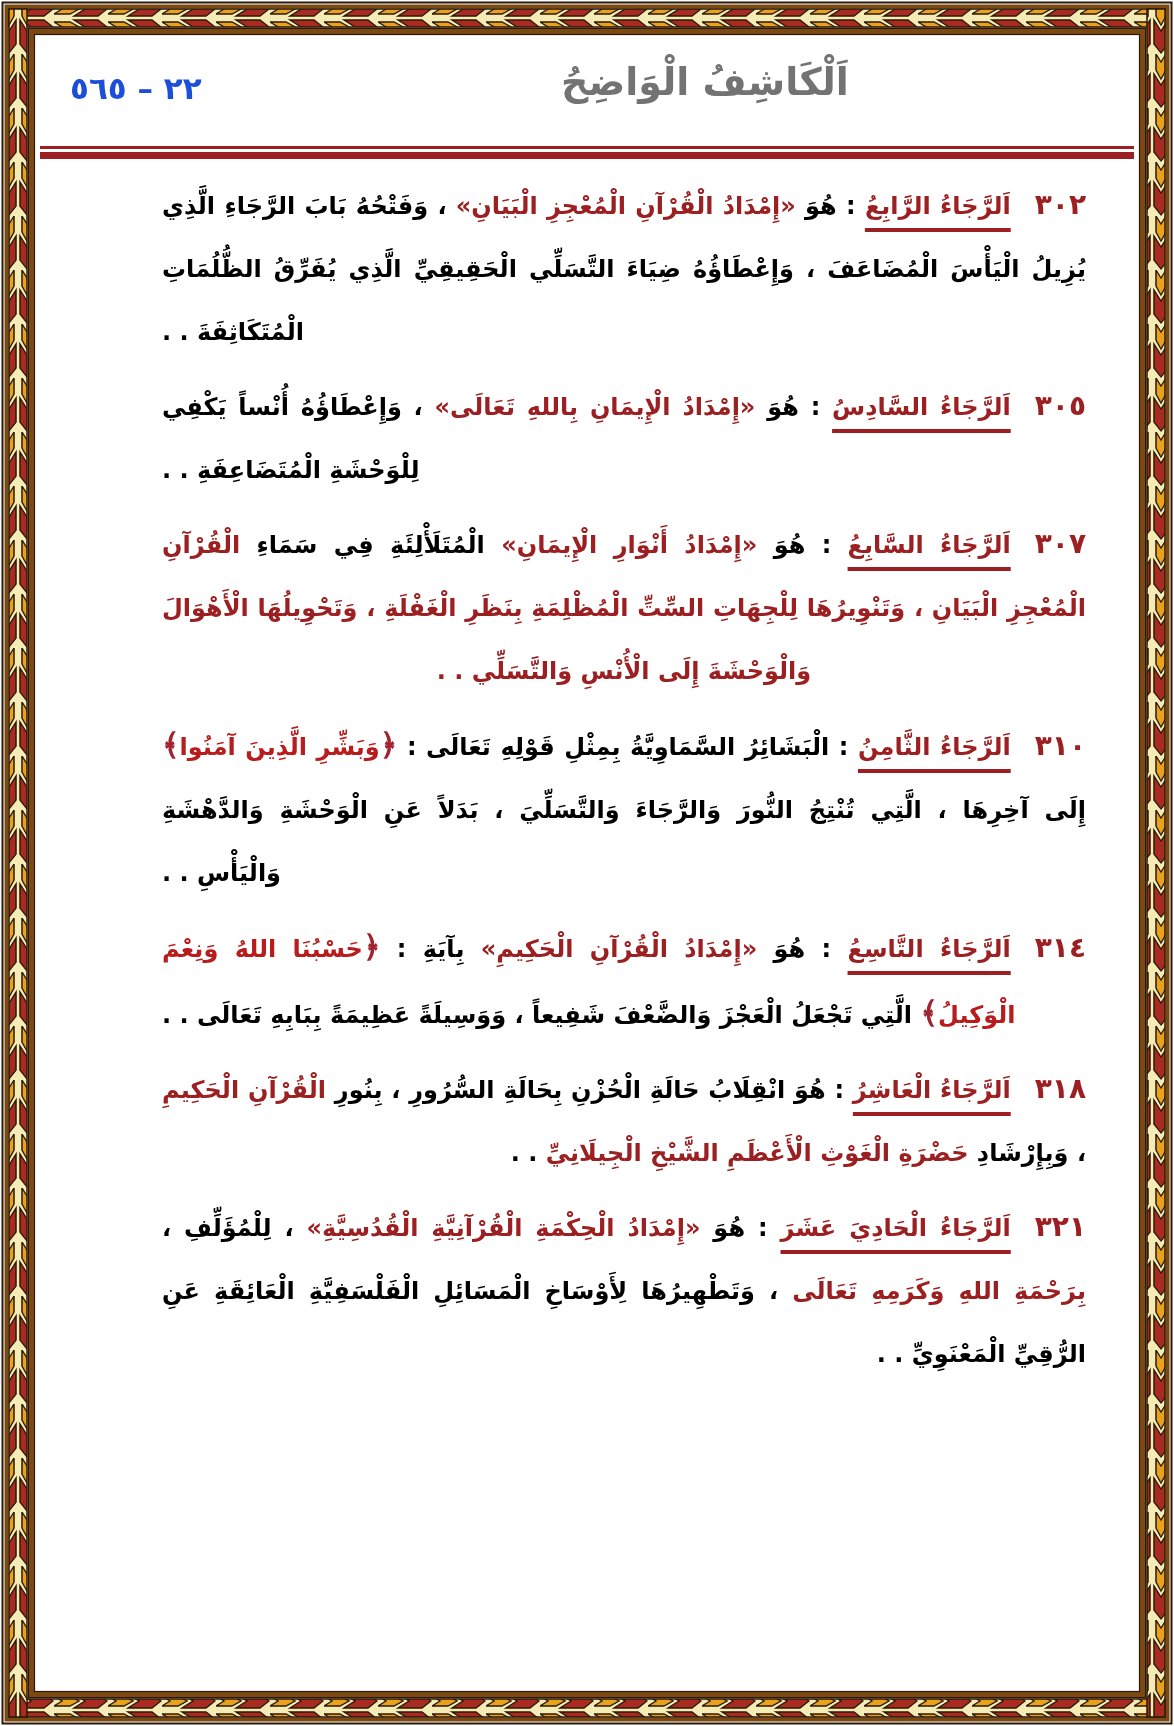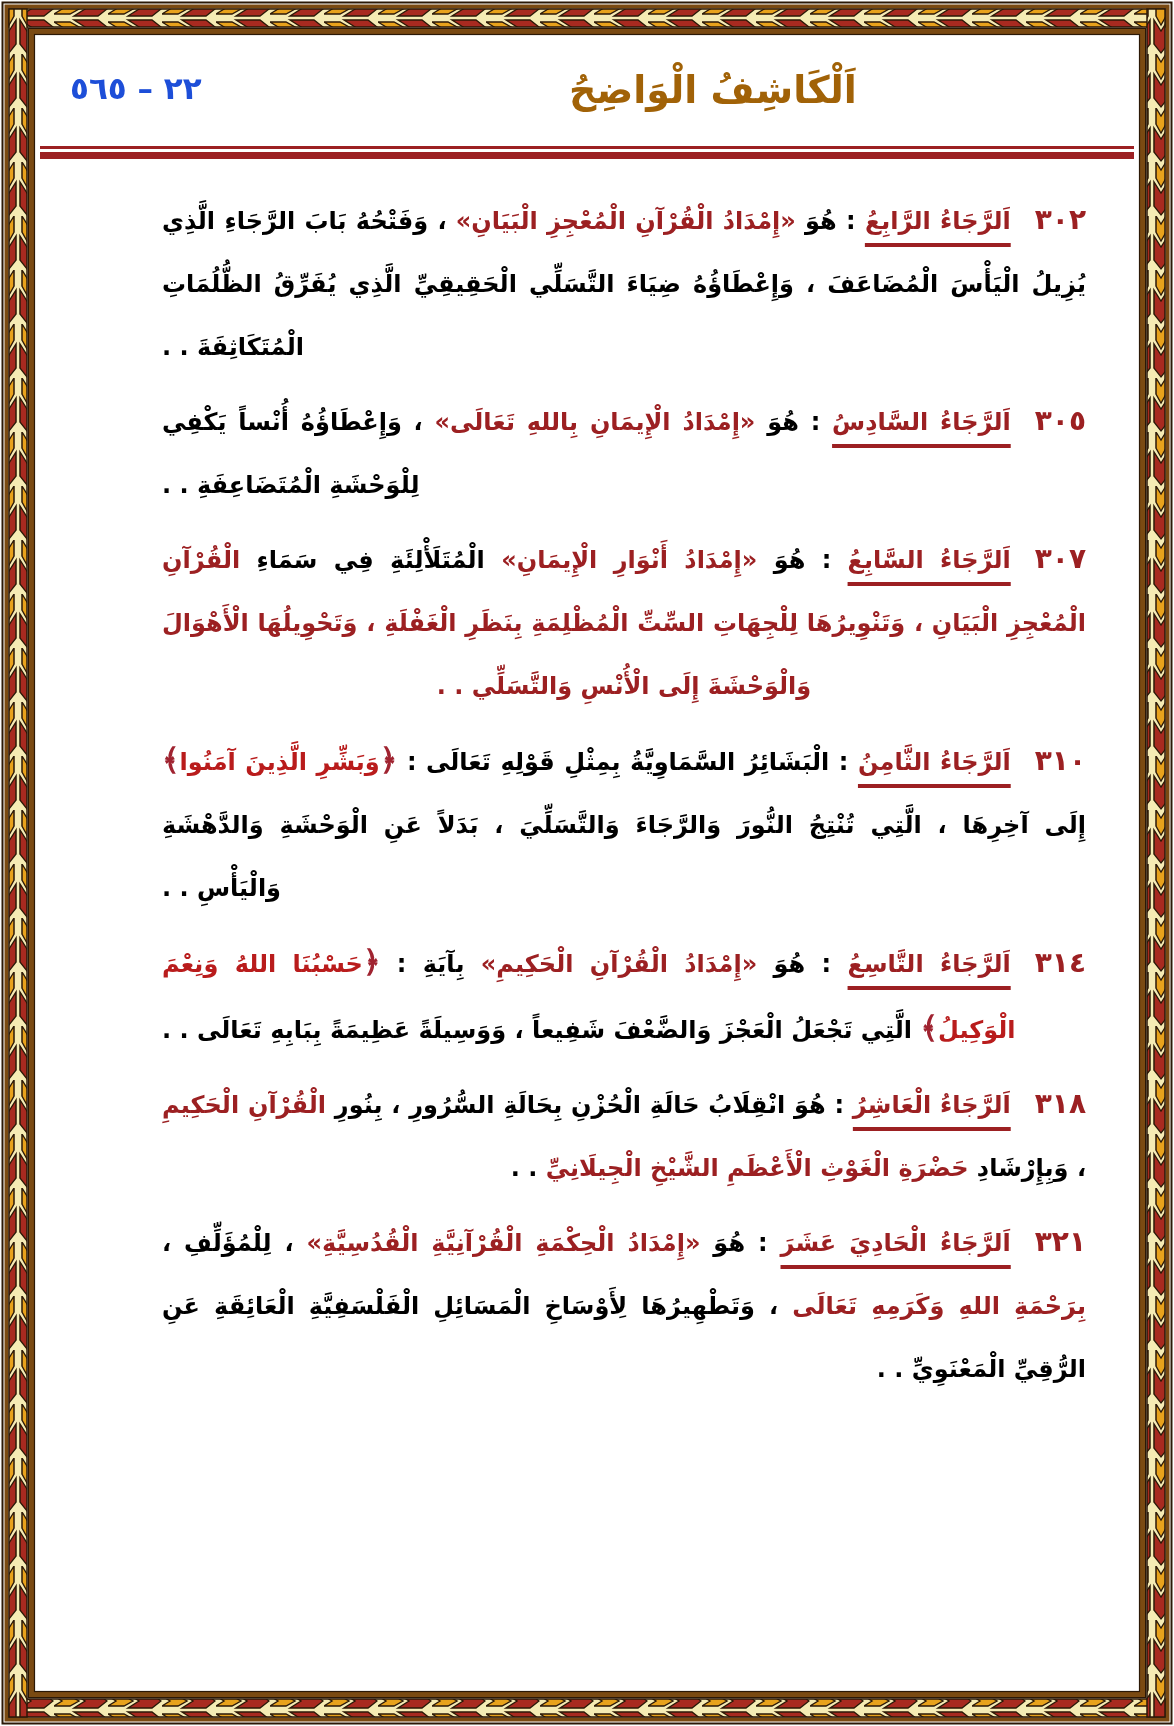--- a/index.html
+++ b/index.html
@@ -11,27 +11,27 @@
   .page{
     position:absolute;left:40px;top:40px;width:1094px;height:1646px;z-index:1;
   }
   .page-header{position:relative;height:106px;}
   .page-number{
     position:absolute;left:30px;top:30px;direction:rtl;
     font-size:31px;font-weight:bold;color:#1d4ed8;letter-spacing:2px;
   }
   .book-title{
     position:absolute;left:50%;top:12px;transform:translateX(calc(-50% + 110px));
-    margin:16px;font-size:38px;font-weight:bold;color:#a16207;white-space:nowrap;
+    margin:8px;font-size:38px;font-weight:bold;color:#737373;white-space:nowrap;
   }
   .header-rule{margin:0;}
   .rule-thin{height:3px;background:#9C2022;margin-bottom:3px;}
   .rule-thick{height:7px;background:#9C2022;}
   .text-body{
-    direction:rtl;padding:29px 48px 0 122px;color:#000;
+    direction:rtl;padding:14px 48px 0 122px;color:#000;
   }
   p.item{
     margin:0 0 10px 0;font-size:24px;font-weight:bold;line-height:63px;
     text-align:justify;text-justify:inter-word;
   }
   p.item.last-left{text-align-last:left;}
   p.item.last-right{text-align-last:right;}
   p.item.last-center{text-align-last:center;}
   .num{
     color:#9C2022;font-size:28px;margin-left:24px;letter-spacing:3px;

